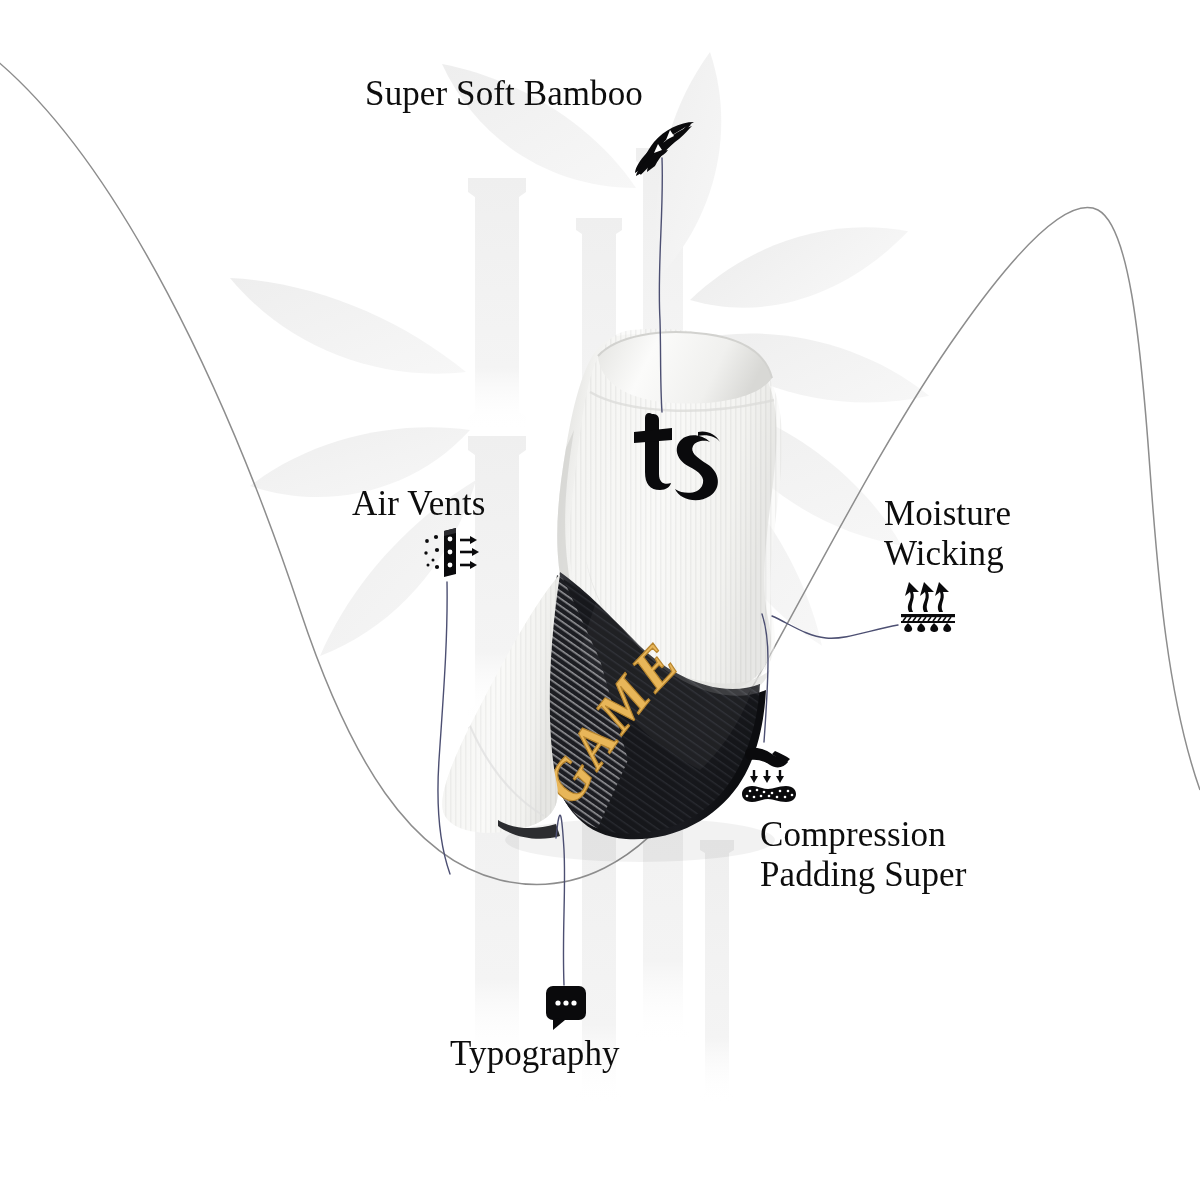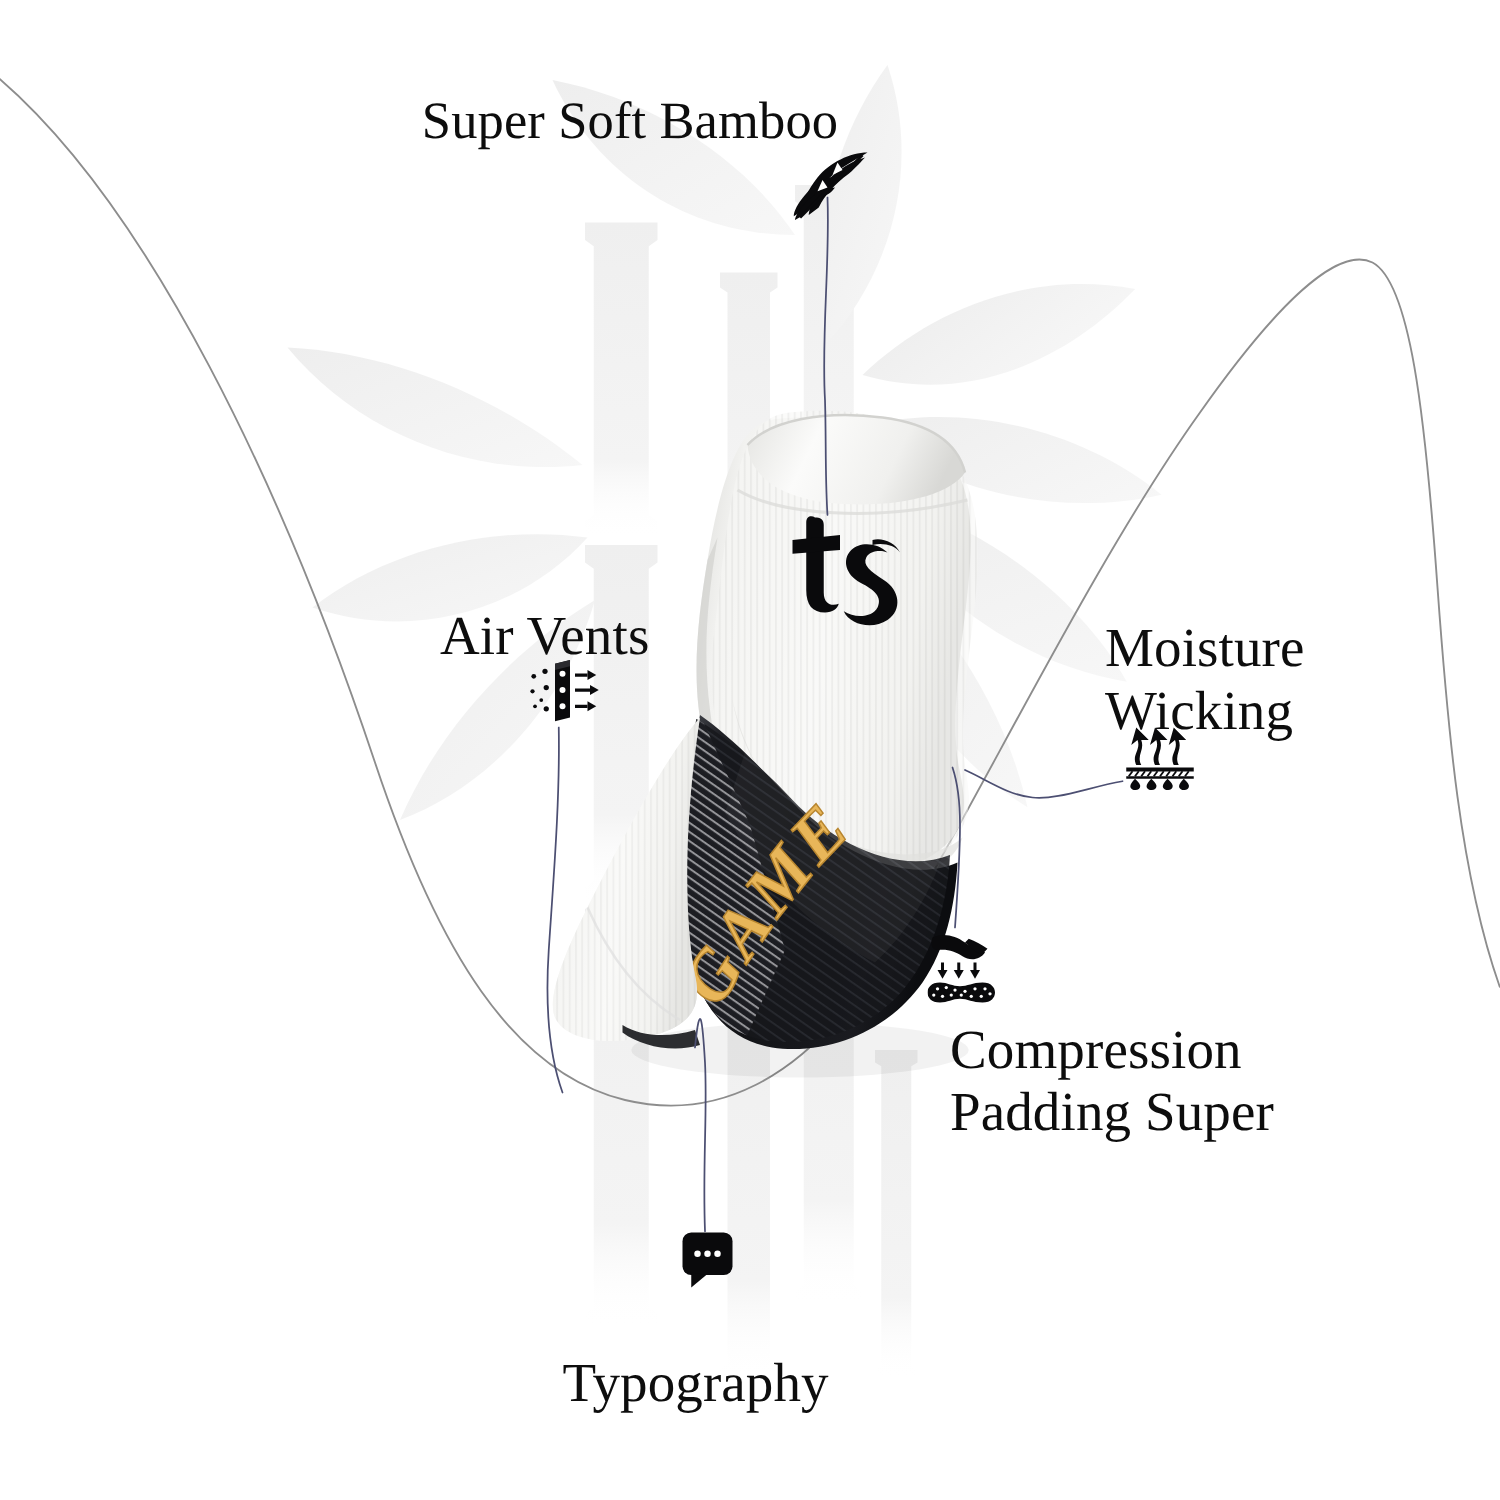--- a/index.html
+++ b/index.html
@@ -12,46 +12,46 @@
   }
   #stage{position:absolute;left:0;top:0;width:1200px;height:1200px;}
 
   .layer{position:absolute;left:0;top:0;width:1200px;height:1200px;}
 
   
   .feature{position:absolute;}
   .flabel{
     font-family:"Liberation Serif", serif;
     color:#0d0d0d;
-    font-size:44px;
+    font-size:35px;
     line-height:1.14;
     white-space:pre-line;
     letter-spacing:.1px;
   }
   .ficon{position:absolute;}
 
   
   #f-bamboo{left:0;top:0;width:1200px;}
-  #f-bamboo .flabel{position:absolute;left:0;top:74px;width:1008px;text-align:center;font-size:42px;}
+  #f-bamboo .flabel{position:absolute;left:0;top:74px;width:1008px;text-align:center;font-size:35px;}
   #f-bamboo .ficon{left:630px;top:118px;}
 
   #f-vents{left:0;top:0;}
   #f-vents .flabel{position:absolute;left:352px;top:484px;width:200px;text-align:left;}
   #f-vents .ficon{left:420px;top:527px;}
 
   #f-moisture{left:0;top:0;}
   #f-moisture .flabel{position:absolute;left:884px;top:494px;width:230px;text-align:left;}
   #f-moisture .ficon{left:897px;top:580px;}
 
   #f-compression{left:0;top:0;}
   #f-compression .flabel{position:absolute;left:760px;top:815px;width:290px;text-align:left;}
   #f-compression .ficon{left:742px;top:742px;}
 
   #f-typography{left:0;top:0;}
-  #f-typography .flabel{position:absolute;left:450px;top:1082px;width:210px;text-align:left;}
+  #f-typography .flabel{position:absolute;left:450px;top:1034px;width:210px;text-align:left;}
   #f-typography .ficon{left:545px;top:985px;}
 </style>
 </head>
 <body>
 
 <div id="stage">
 
   <svg class="layer" viewBox="0 0 1200 1200">
     <defs>
       <linearGradient id="stalkFade" x1="0" y1="0" x2="0" y2="1">

